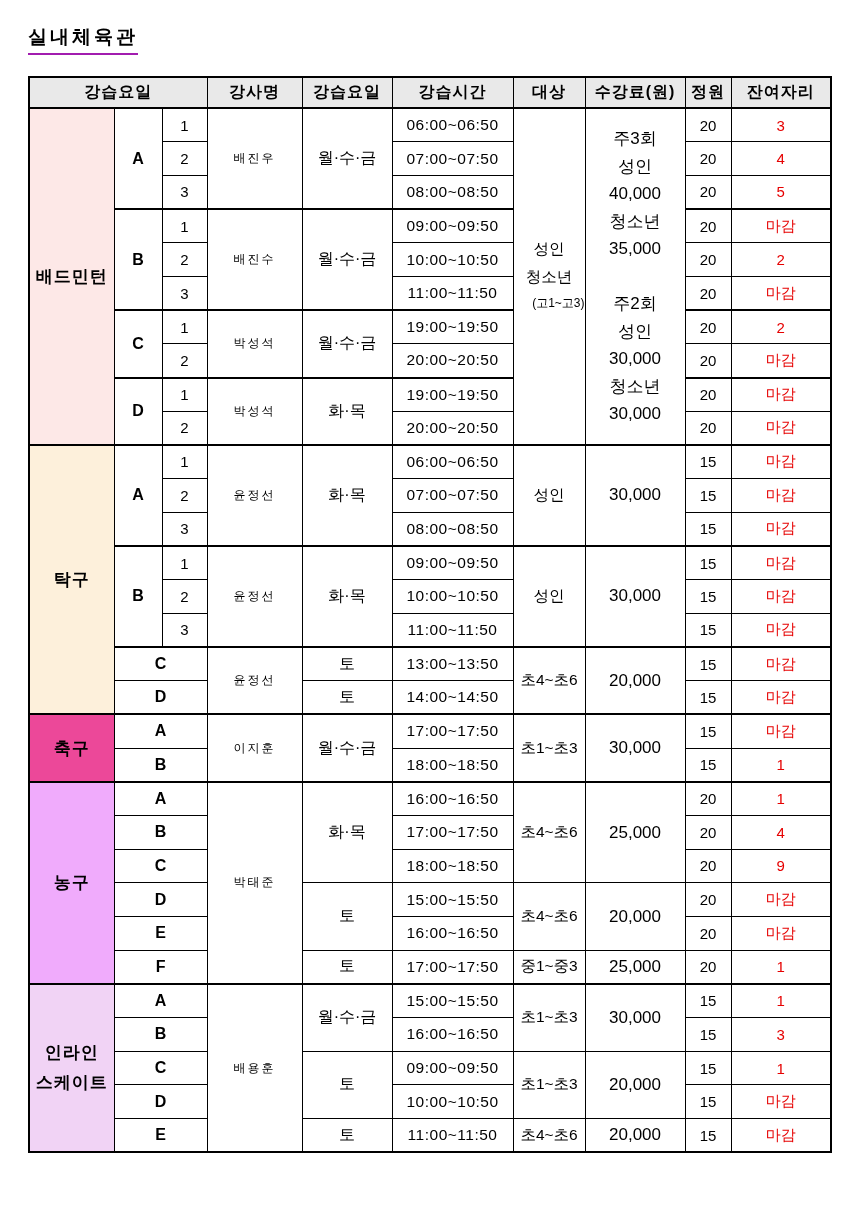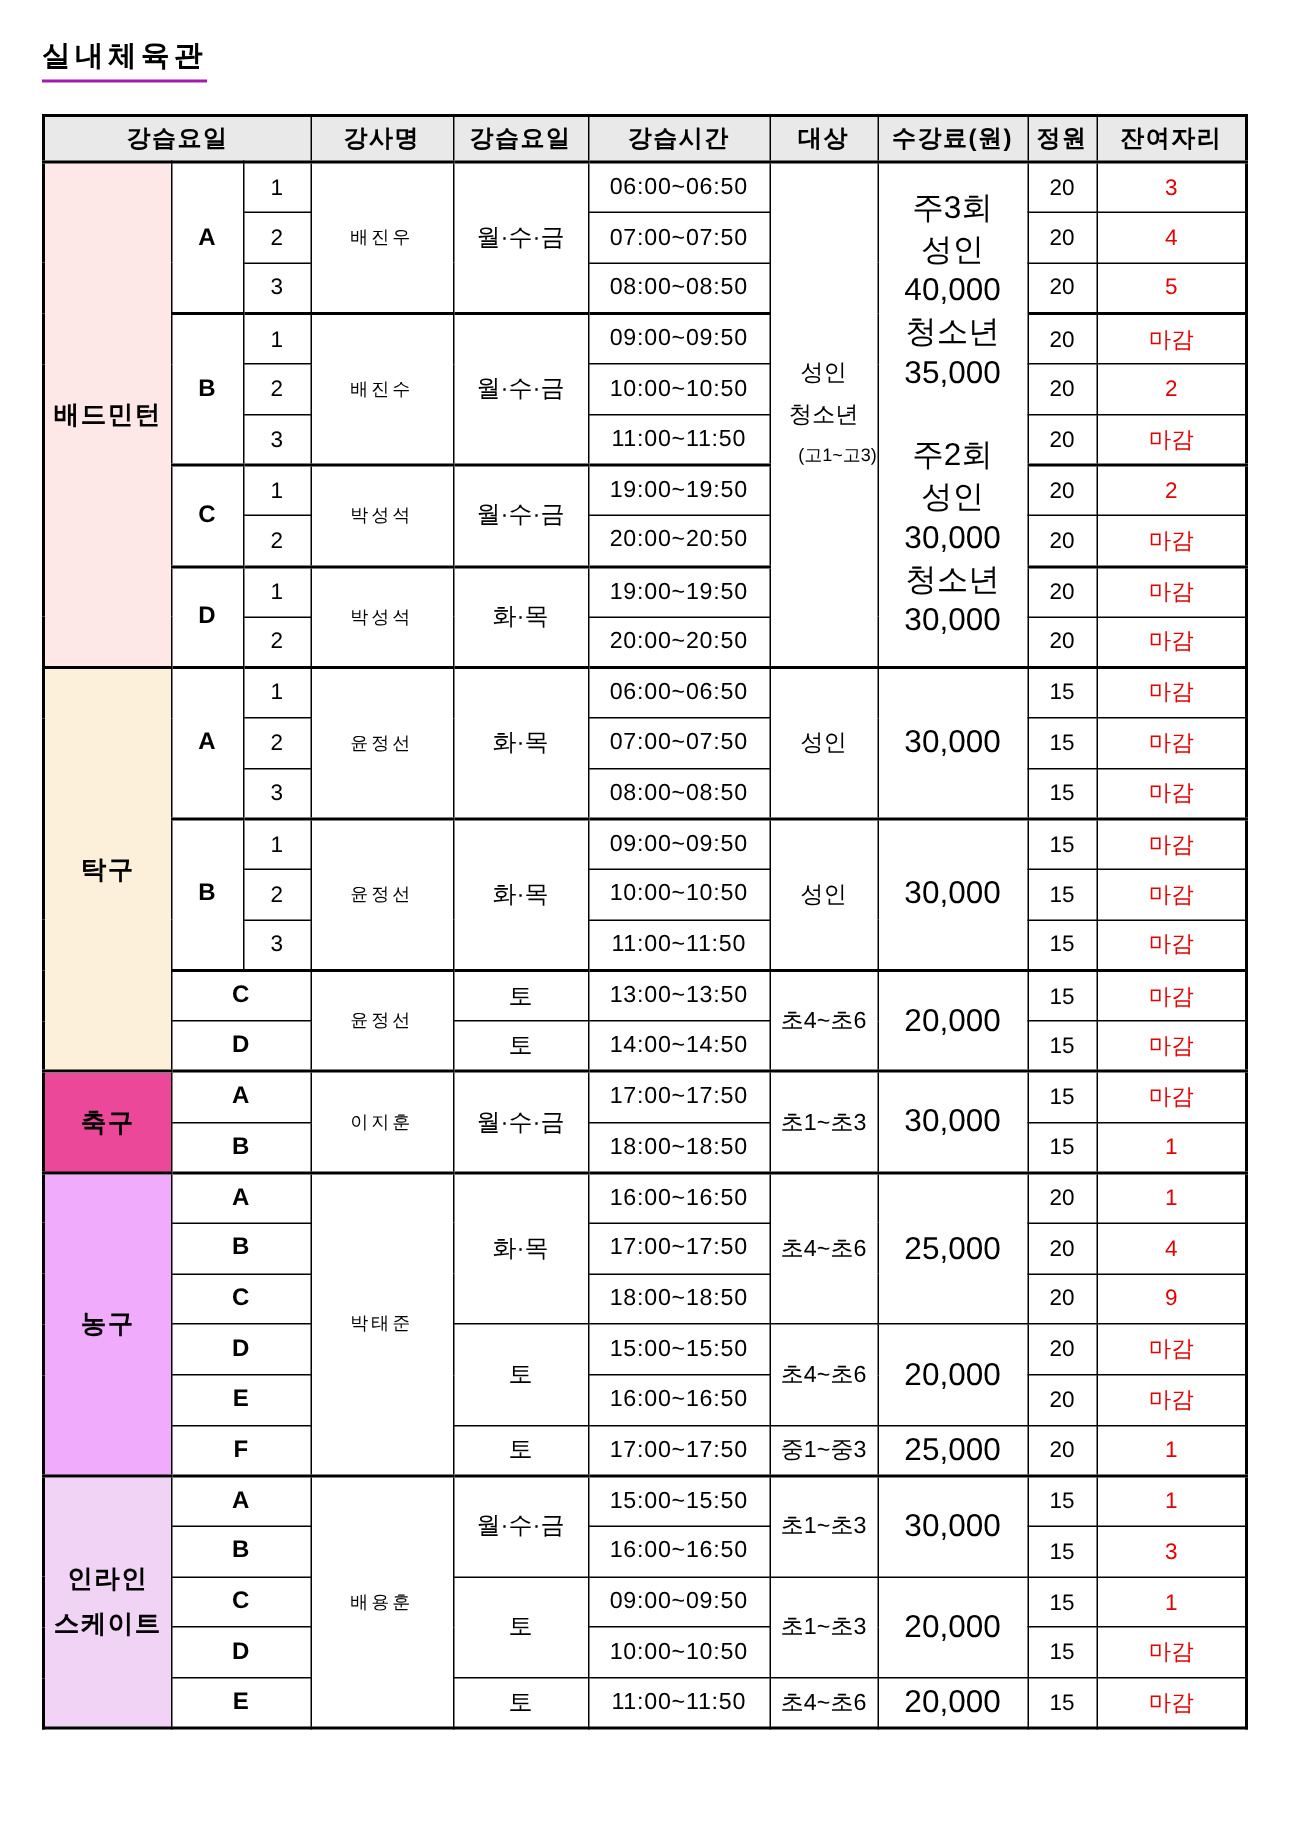--- a/index.html
+++ b/index.html
@@ -49,21 +49,21 @@
   .schedule tr.group-start > td { border-top: 2px solid #000; }
 
   td.category { font-weight: bold; font-size: 17px; letter-spacing: 1px; margin-left: 48px; }
   td.category .line { line-height: 30px; }
   td.letter   { font-weight: bold; font-size: 16px; }
   td.num      { font-size: 15px; }
   td.instructor { font-size: 12px; letter-spacing: 2px; }
   td.days     { font-size: 16px; }
   td.time     { font-size: 15.5px; letter-spacing: 0.5px; }
   td.target   { font-size: 15.5px; }
-  td.fee      { font-size: 21px; }
+  td.fee      { font-size: 17px; }
   td.target .line, td.fee .line { line-height: 27.5px; }
   td.target .line.small { font-size: 12px; text-align: right; }
   td.capacity { font-size: 15px; }
   td.remaining { font-size: 15px; color: var(--red, #E60000); }
 
   .footnote {
     margin: 15px 0 0 -18px;
     font-size: 14.5px;
     letter-spacing: -0.2px;
     color: #111;

